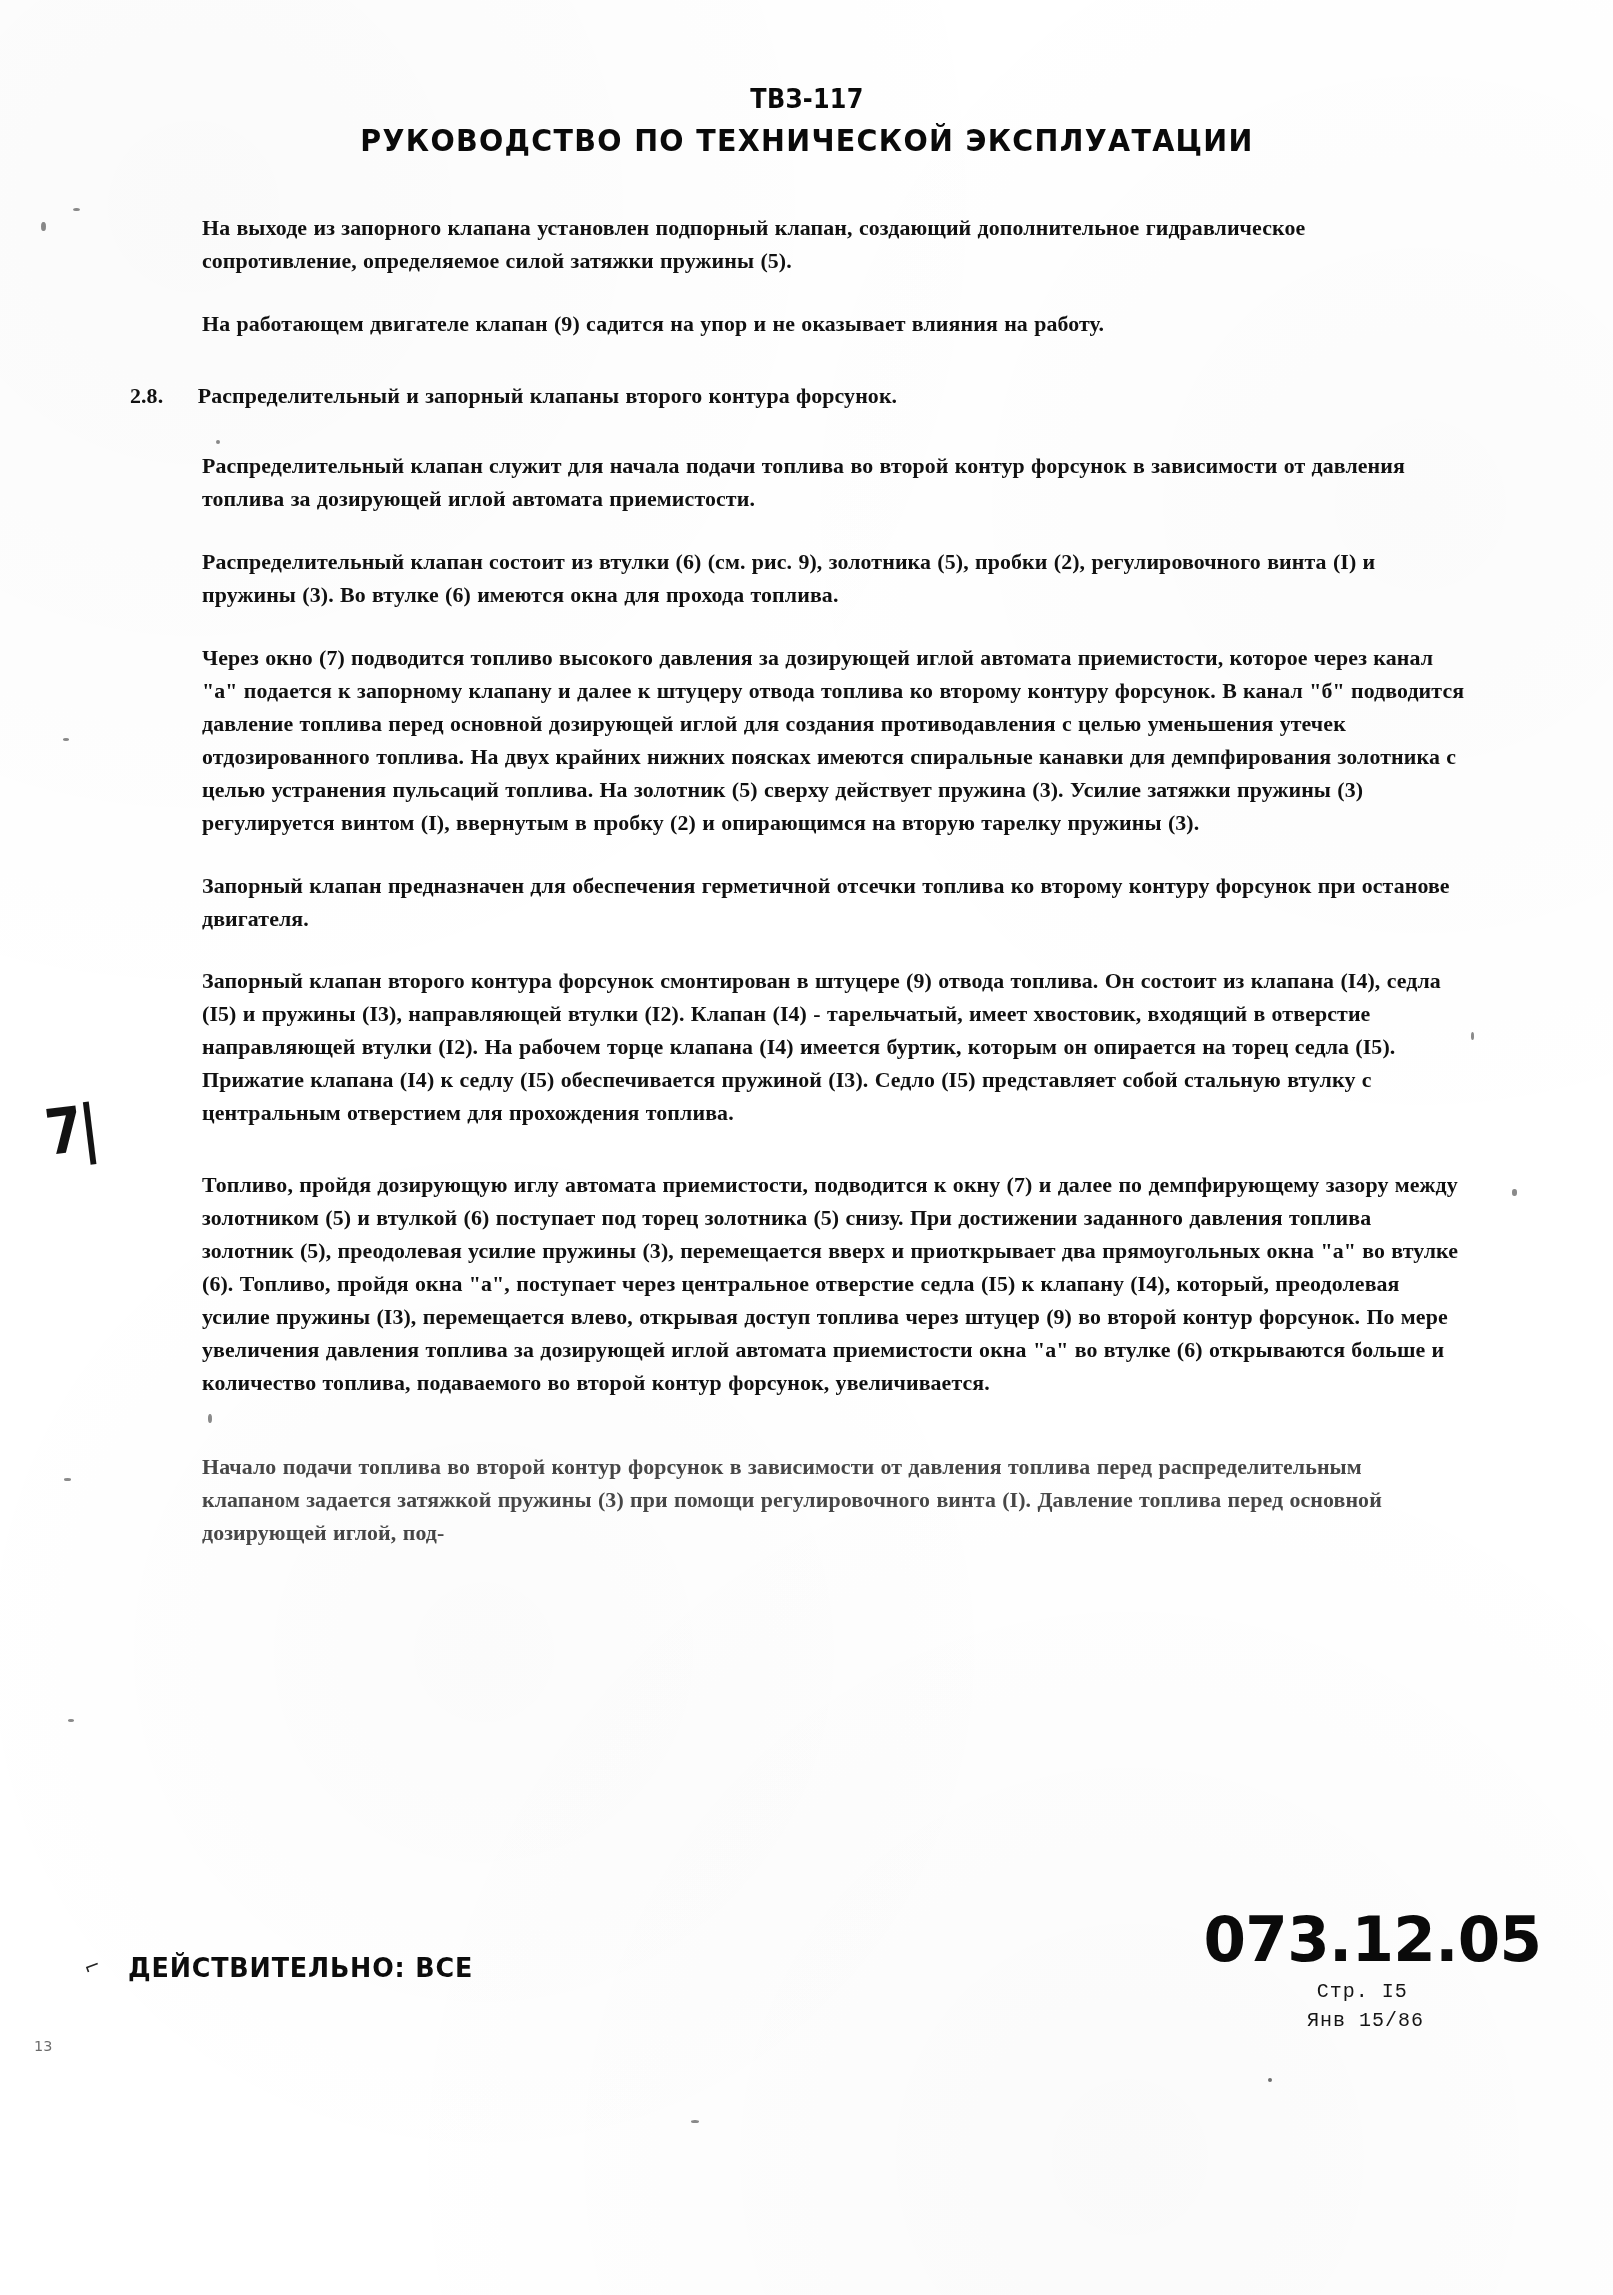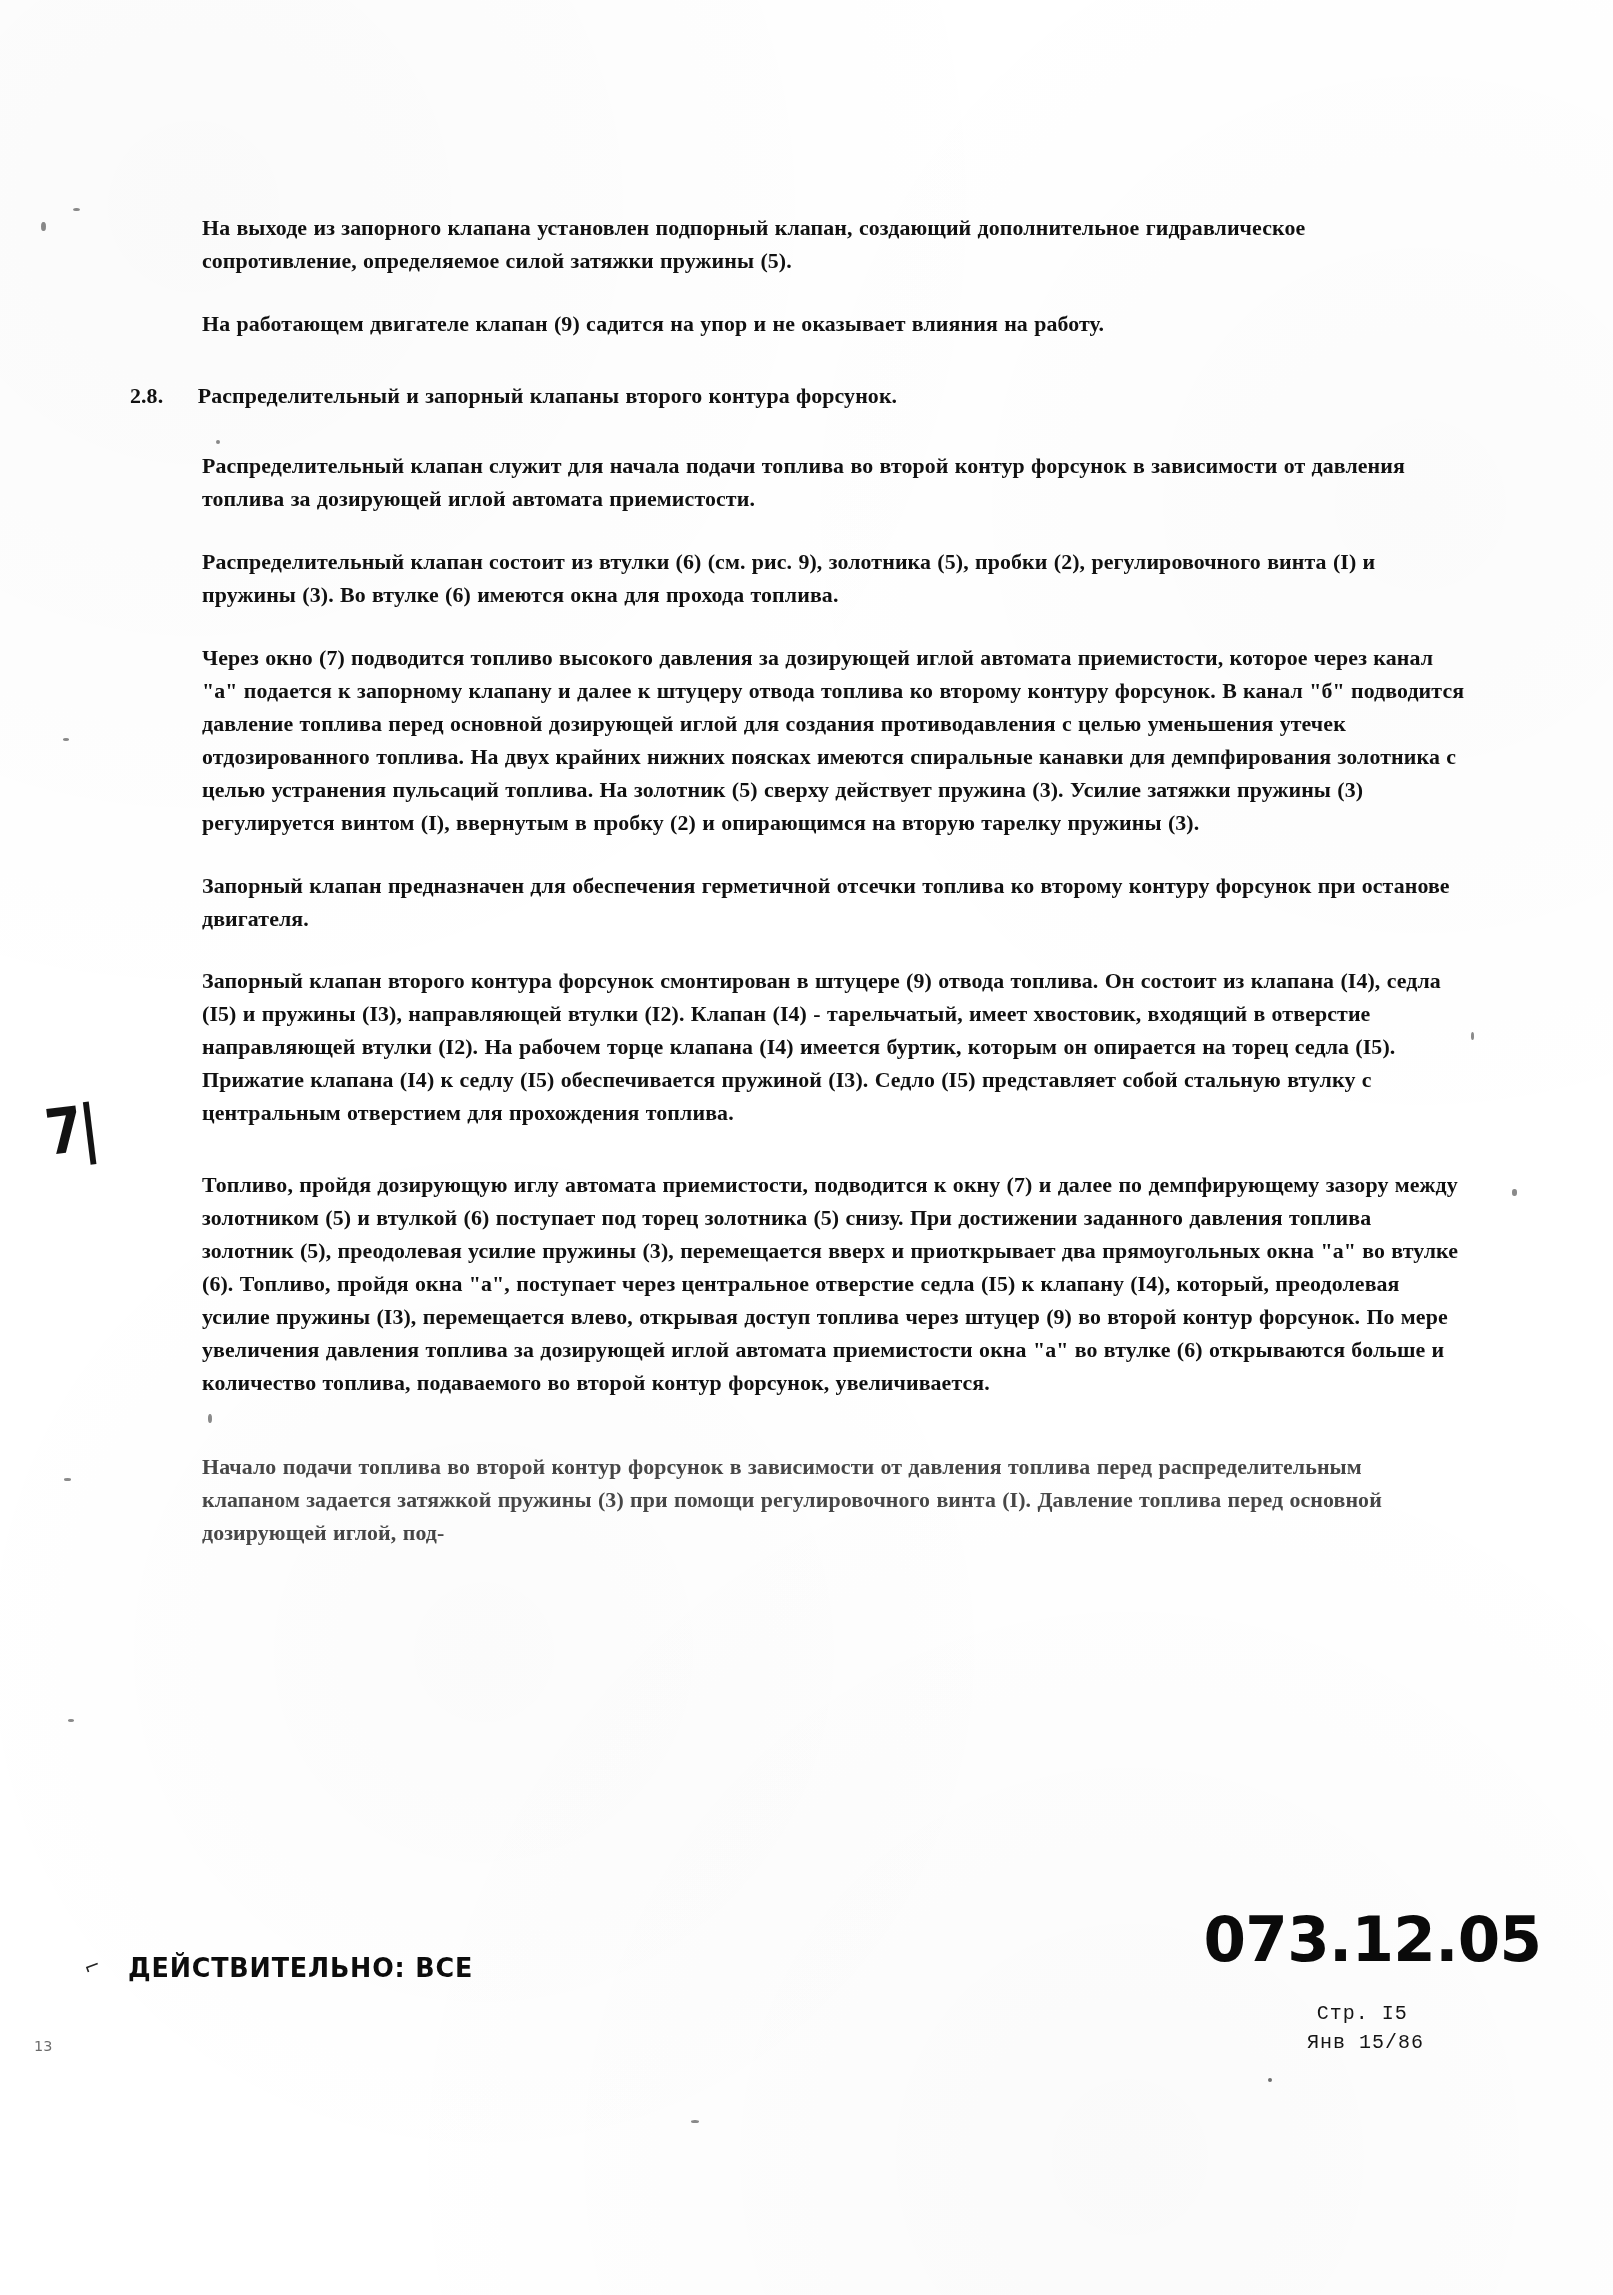--- a/index.html
+++ b/index.html
@@ -155,21 +155,21 @@
     color: #0a0a0a;
     transform: scaleX(0.97);
     transform-origin: right center;
   }
   .page-ref {
     font-family: "Liberation Mono", "DejaVu Sans Mono", monospace;
     font-size: 20px;
     line-height: 29px;
     letter-spacing: 1px;
     color: #151515;
-    margin-top: 28px;
+    margin-top: 6px;
     padding-right: 9.2px;
   }
   .page-date {
     font-family: Liberation Mono, monospace;
     font-size: 20px;
     line-height: 29px;
     letter-spacing: 1px;
     color: #151515;
     padding-right: 2.6px;
   }
@@ -191,20 +191,24 @@
     font-size: 14.4px;
     color: #3a3a3a;
     opacity: 0.75;
   }
 </style>
 </head>
 <body>
 
 <div class="page">
 
+  <div class="doc-header">
+    <div class="doc-model">ТВЗ-117</div>
+    <div class="doc-title">РУКОВОДСТВО ПО ТЕХНИЧЕСКОЙ ЭКСПЛУАТАЦИИ</div>
+  </div>
 
   <div class="body-area">
 
     <p class="para">На выходе из запорного клапана установлен подпорный клапан, создающий дополнительное гидравлическое сопротивление, определяемое силой затяжки пружины (5).</p>
 
     <div class="gap-sm"></div>
 
     <p class="para">На работающем двигателе клапан (9) садится на упор и не оказывает влияния на работу.</p>
 
     <div class="gap-md"></div>

